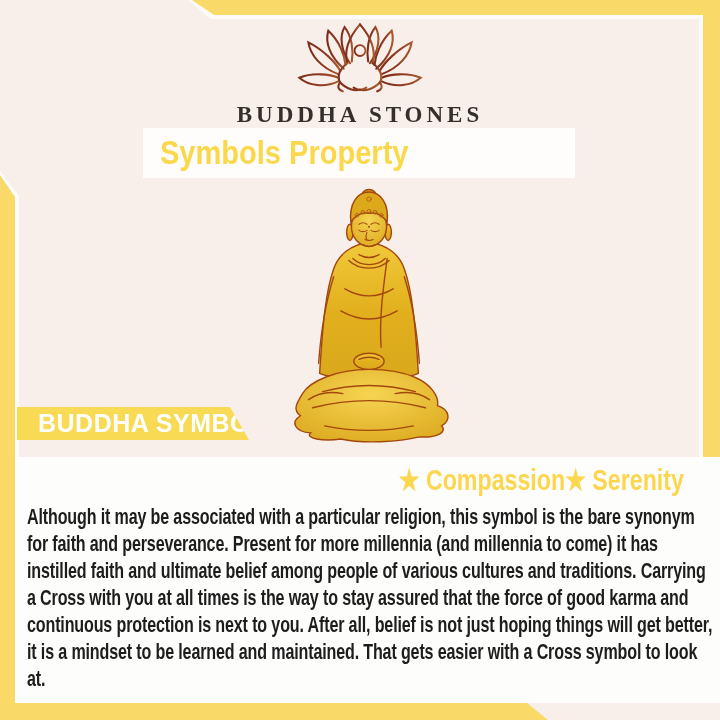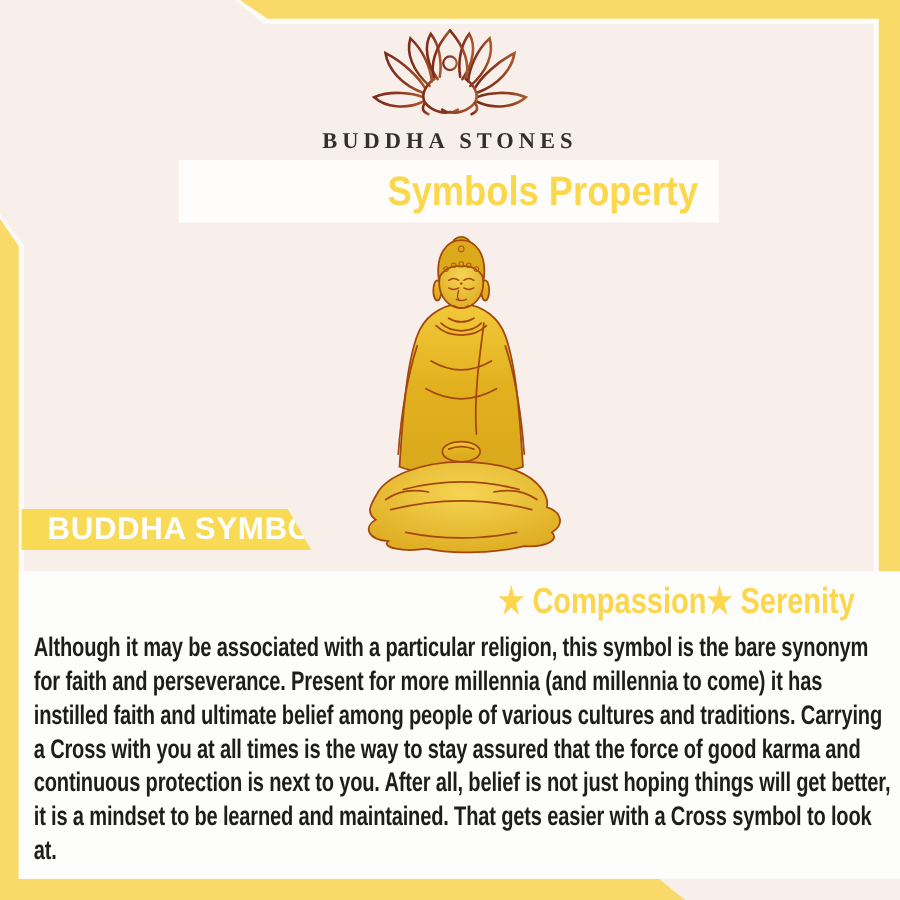--- a/index.html
+++ b/index.html
@@ -12,25 +12,25 @@
   }
 
   
   .frame{ position:absolute; inset:0; width:720px; height:720px; z-index:1; }
 
   
   .logo{ position:absolute; left:287px; top:18px; width:146px; height:86px; z-index:2; }
   .brand{
     position:absolute; left:0; top:102px; width:720px; z-index:2;
     text-align:center; font-family:"Liberation Serif", serif;
-    font-size:18px; font-weight:700; letter-spacing:4px; color:#352f2c;
+    font-size:23px; font-weight:700; letter-spacing:4px; color:#352f2c;
   }
   .title-bar{
     position:absolute; left:143px; top:128px; width:432px; height:50px; z-index:2;
-    background:#fefdfb; text-align:right; line-height:50px;
+    background:#fefdfb; text-align:left; line-height:50px;
   }
   .title-bar span{
     display:inline-block; transform:scaleX(0.88); transform-origin:center;
     font-size:33px; font-weight:700; color:#fbd84b; letter-spacing:0;
     white-space:nowrap;
   }
 
   
   .buddha{ position:absolute; left:278px; top:184px; width:182px; height:262px; z-index:2; }
   .symbol-banner{

